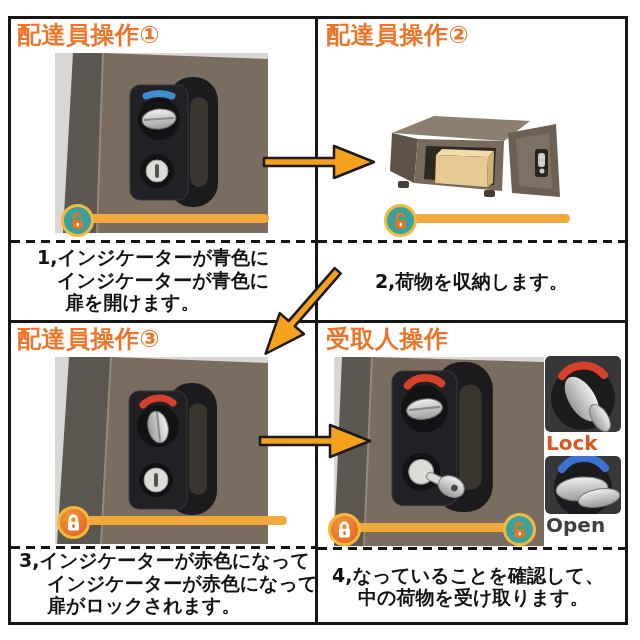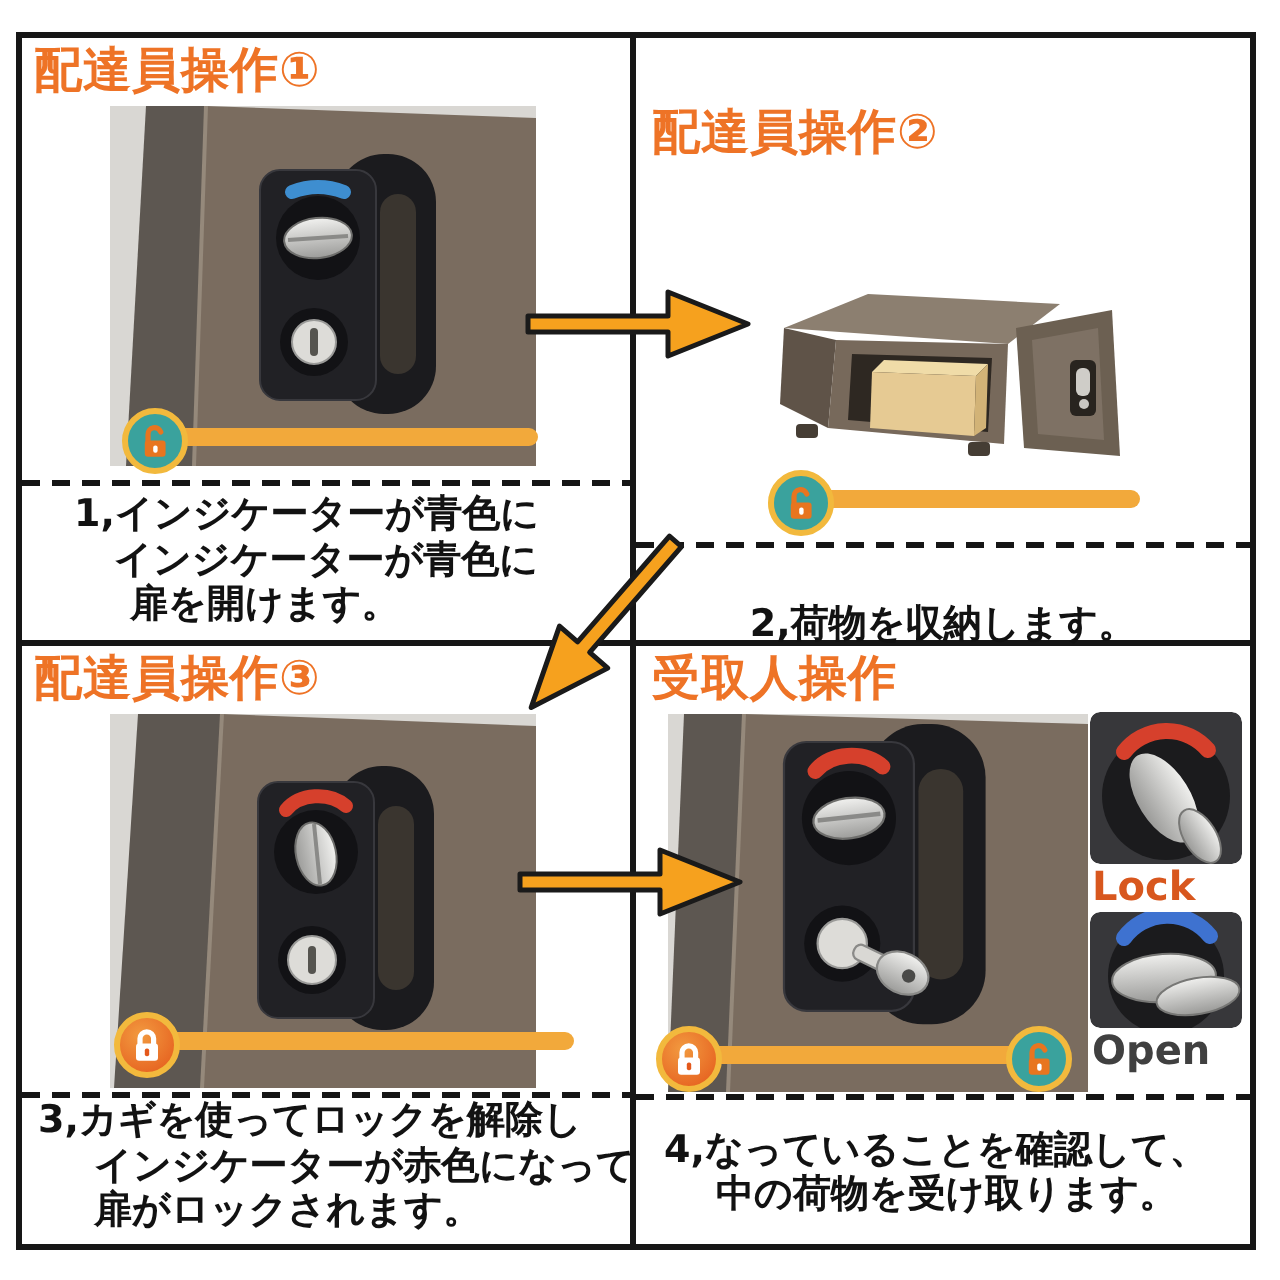--- a/index.html
+++ b/index.html
@@ -4,21 +4,21 @@
 <style>
   html,body{margin:0;padding:0;background:#ffffff;width:640px;height:640px;
     font-family:"DejaVu Sans","Liberation Sans",sans-serif;}
   #stage{position:relative;width:640px;height:640px;background:#fff;overflow:hidden;}
   #frame{position:absolute;left:8px;top:16px;width:614px;height:603px;border:3px solid #161616;}
   .divider{position:absolute;background:#161616;}
   #vdiv{left:304px;top:0;width:3px;height:603px;}
   #hdiv{left:0;top:301px;width:614px;height:3px;}
   .panel{position:absolute;overflow:visible;}
   #p1{left:0;top:0;width:304px;height:301px;}
-  #p2{left:307px;top:0;width:307px;height:301px;margin-top:31px;}
+  #p2{left:307px;top:0;width:307px;height:301px;}
   #p3{left:0;top:304px;width:304px;height:251px;}
   #p4{left:307px;top:304px;width:307px;height:299px;}
   .title{position:absolute;left:6px;top:3px;font-size:24px;line-height:27px;
     font-weight:800;color:#EE7326;letter-spacing:0.5px;white-space:nowrap;}
   .photo{position:absolute;}
   .badge{position:absolute;width:33px;height:33px;border-radius:50%;
     border:3px solid #F2B93D;box-sizing:border-box;display:flex;
     align-items:center;justify-content:center;z-index:4;}
   .badge.teal{background:#3AA29D;}
   .badge.orange{background:radial-gradient(circle at 38% 32%,#F29A3F,#E4581B);}
@@ -152,21 +152,21 @@
       <div class="bar" style="left:62px;top:193px;width:214px;"></div>
       <div class="badge orange" style="left:46px;top:183px;">
         <svg width="19" height="19" viewBox="0 0 19 19">
           <path d="M6,9 V6.3 A3.4,3.4 0 0 1 12.8,6.3 V9" stroke="#FFFFFF" stroke-width="2.6" fill="none" stroke-linecap="round"></path>
           <rect x="4" y="8.8" width="11" height="8.6" rx="1.6" fill="#FFFFFF"></rect>
           <rect x="8.4" y="11.3" width="2.2" height="3.8" rx="1" fill="#E4581B"></rect>
         </svg>
       </div>
       <div class="dashed" style="top:223px;"></div>
       <div class="caption" style="top:226px;">
-        <span class="cap-line" style="padding-left:8px;">3,カギを使ってロックを解除し</span>
+        <span class="cap-line" style="padding-left:8px;">3,インジケーターが赤色になって</span>
         <span class="cap-line" style="padding-left:36px;">インジケーターが赤色になって</span>
         <span class="cap-line" style="padding-left:36px;">扉がロックされます。</span>
       </div>
     </div>
 
     <div id="p4" class="panel">
       <div class="title" style="left:8px;">受取人操作</div>
       <div class="photo" style="left:16px;top:34px;width:210px;height:189px;">
         <svg width="210" height="189" viewBox="0 0 210 189">
           <defs>

